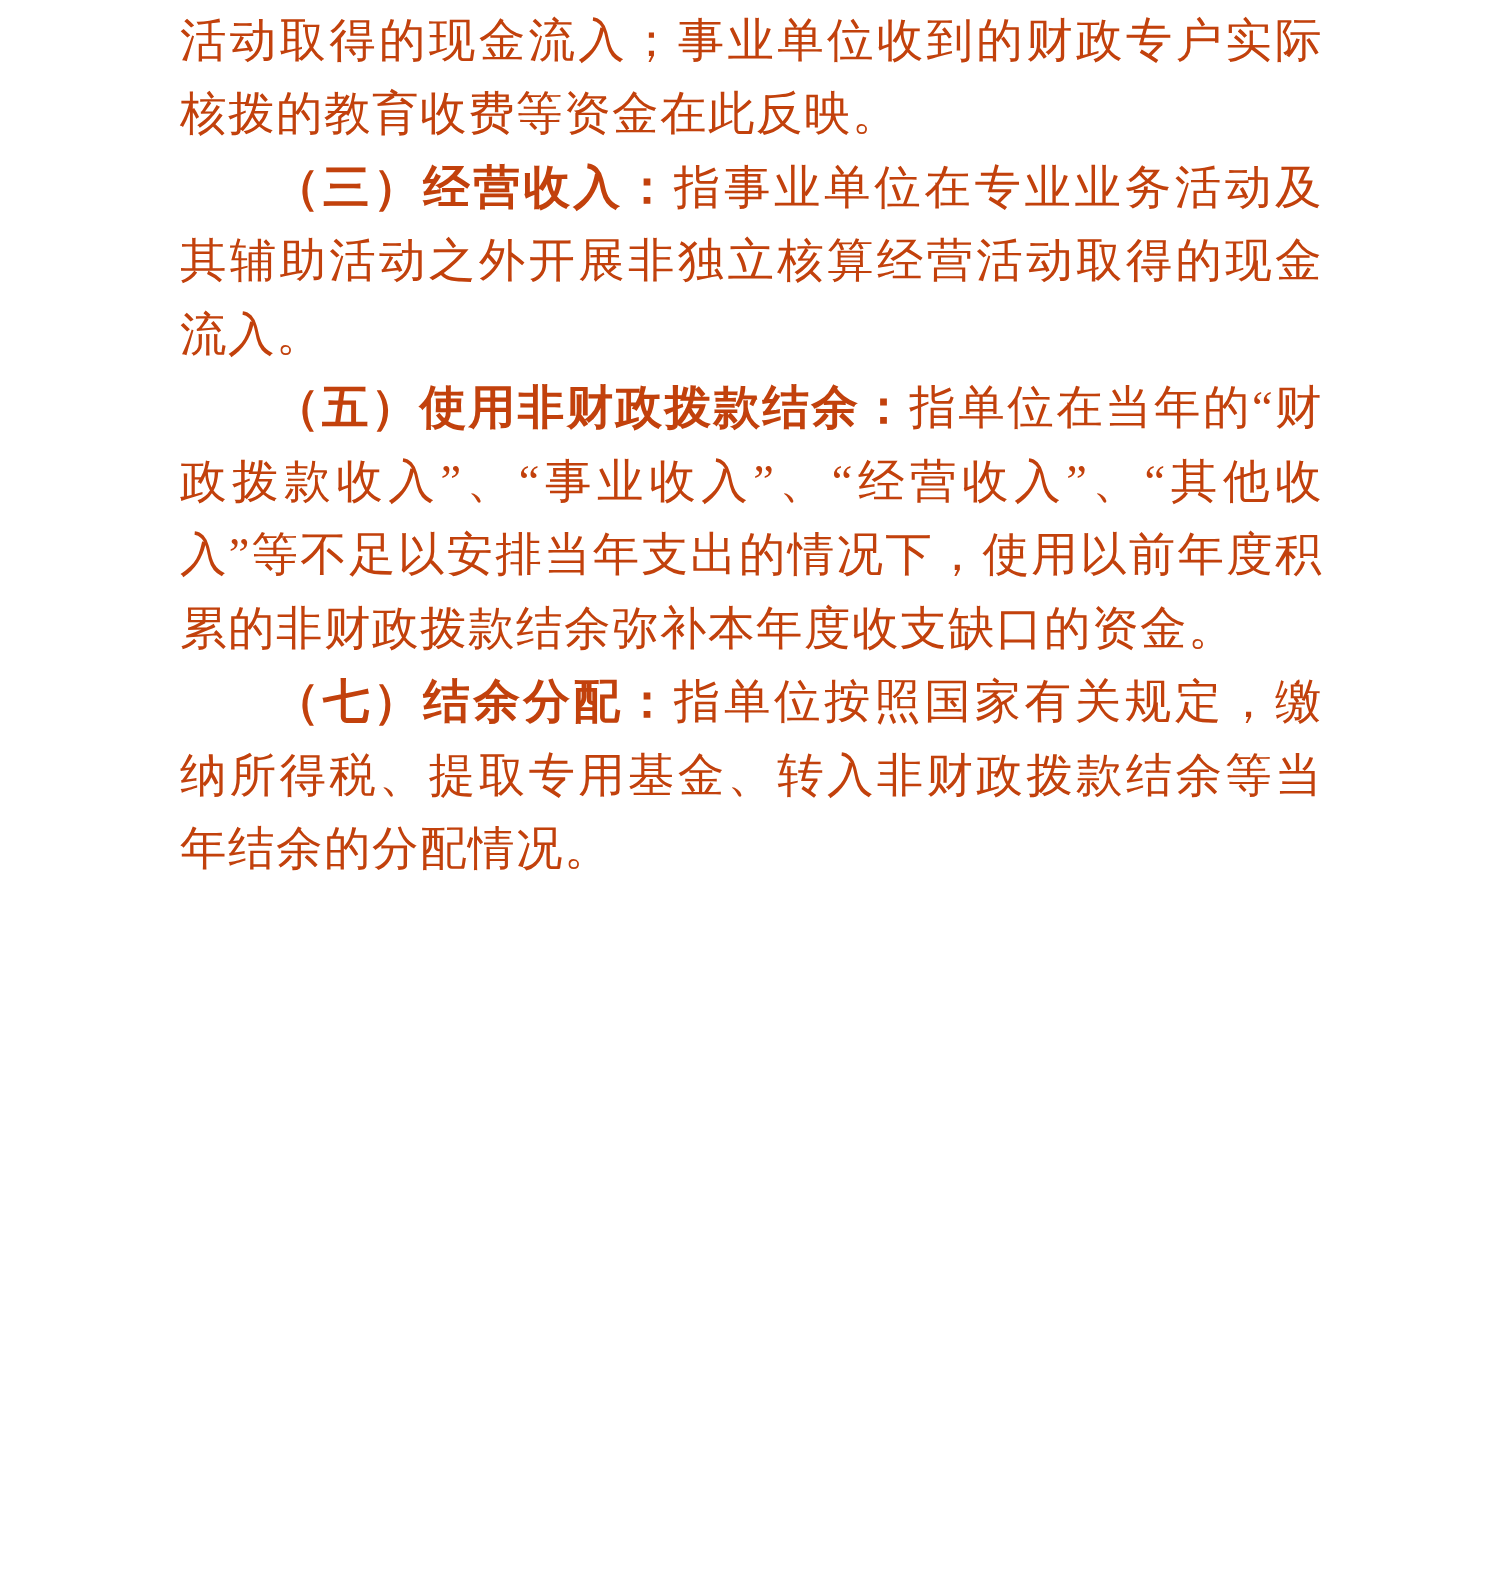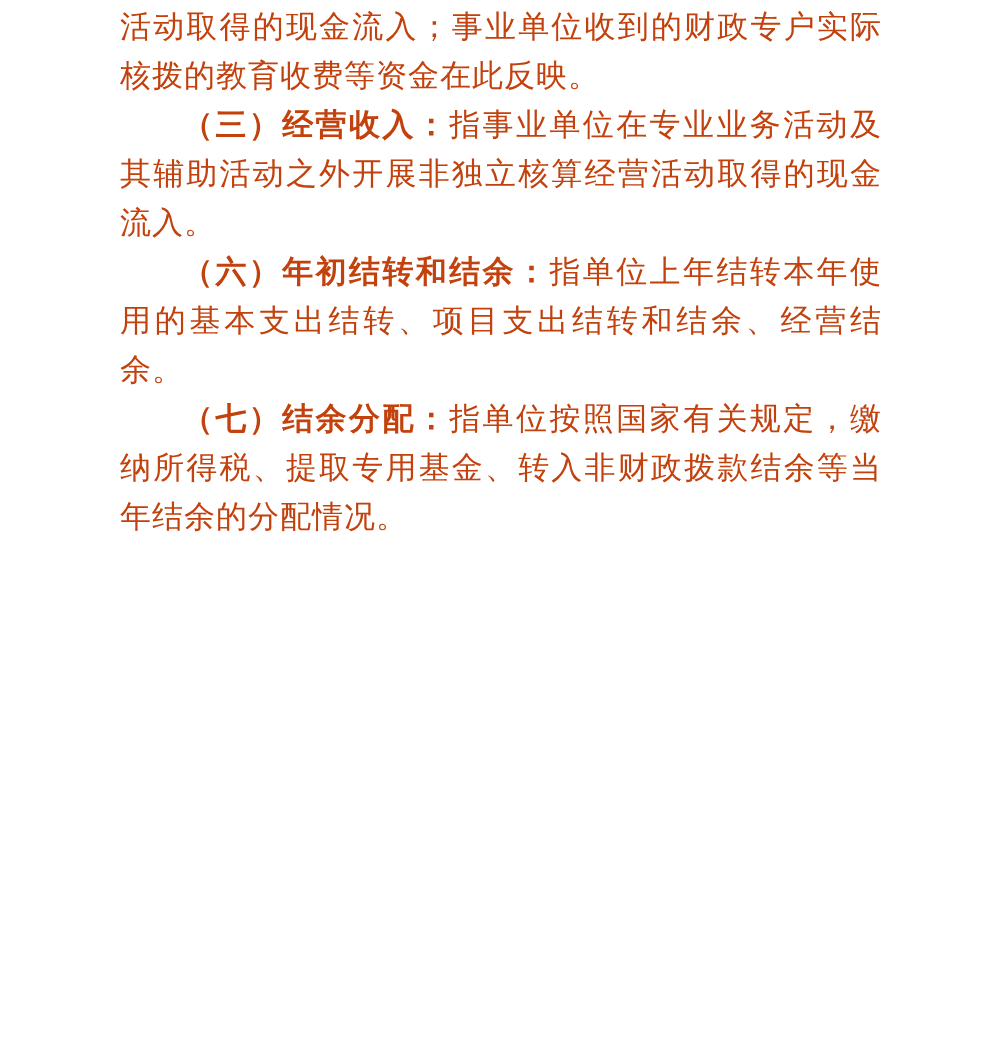--- a/index.html
+++ b/index.html
@@ -42,19 +42,19 @@
 <body>
 
 <div class="page">
   <div class="text-column">
 
     <p class="continuation"><span>活动取得的现金流入；事业单位收到的财政专户实际核拨的教育收费等资金在此反映。</span></p>
 
     <p><b class="term">（三）经营收入：</b><span>指事业单位在专业业务活动及其辅助活动之外开展非独立核算经营活动取得的现金流入。</span></p>
 
 
+    <p><b class="term">（五）使用非财政拨款结余：</b><span>指单位在当年的“财政拨款收入”、“事业收入”、“经营收入”、“其他收入”等不足以安排当年支出的情况下，使用以前年度积累的非财政拨款结余弥补本年度收支缺口的资金。</span></p>
 
-    <p><b class="term">（六）年初结转和结余：</b><span>指单位上年结转本年使用的基本支出结转、项目支出结转和结余、经营结余。</span></p>
 
     <p><b class="term">（七）结余分配：</b><span>指单位按照国家有关规定，缴纳所得税、提取专用基金、转入非财政拨款结余等当年结余的分配情况。</span></p>
 
   </div>
 </div>
 
 </body></html>

